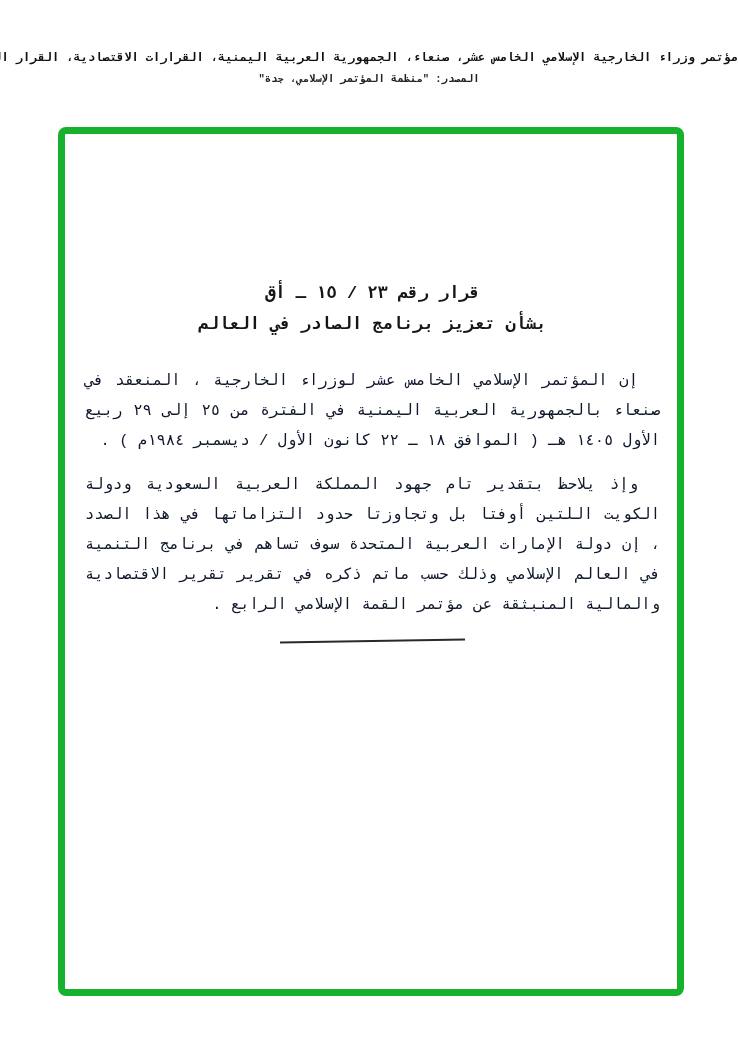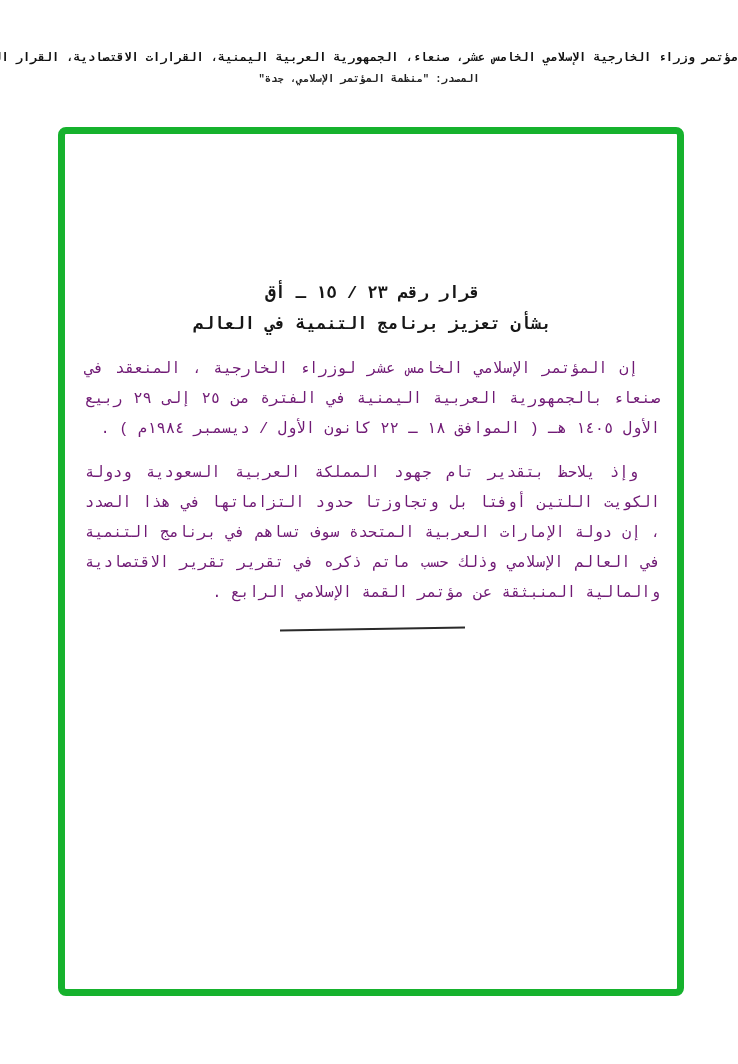--- a/index.html
+++ b/index.html
@@ -50,30 +50,30 @@
     position: absolute;
     left: 85px; top: 278px;
     width: 575px;
     direction: rtl;
   }
   .title-block {
     text-align: center;
     font-size: 17px;
     font-weight: 600;
     line-height: 31px;
-    margin-bottom: 14px;
+    margin-bottom: 26px;
     color: #161616;
   }
   .content p.para {
     margin: 0 0 14px 0;
     font-size: 15.5px;
     line-height: 30px;
     text-align: justify;
     text-indent: 22px;
-    color: #701a75;
+    color: #0f172a;
   }
   .divider {
     margin: 20px auto 0 auto;
     width: 185px;
     height: 0;
     border-top: 2px solid #2a2a2a;
     transform: rotate(-1deg);
   }
 </style>
 </head>
@@ -84,21 +84,21 @@
   <div class="header">
     <div class="citation">مؤتمر وزراء الخارجية الإسلامي الخامس عشر، صنعاء، الجمهورية العربية اليمنية، القرارات الاقتصادية، القرار الرقم ١٥/٢٣-أق</div>
     <div class="source">المصدر:  "منظمة المؤتمر الإسلامي، جدة"</div>
   </div>
 
   <div class="frame" style="border-color: rgb(22, 178, 45);"></div>
 
   <div class="content">
     <div class="title-block">
       <div>قرار رقم ٢٣ / ١٥ ـ أق</div>
-      <div>بشأن تعزيز برنامج التنمية في العالم</div>
+      <div>بشأن تعزيز برنامج الصادر في العالم</div>
     </div>
 
     <p class="para">إن المؤتمر الإسلامي الخامس عشر لوزراء الخارجية ، المنعقد في صنعاء بالجمهورية العربية اليمنية في الفترة من ٢٥ إلى ٢٩ ربيع الأول ١٤٠٥ هـ ( الموافق ١٨ ـ ٢٢ كانون الأول / ديسمبر ١٩٨٤م ) .</p>
     <p class="para">وإذ يلاحظ بتقدير تام جهود المملكة العربية السعودية ودولة الكويت اللتين أوفتا بل وتجاوزتا حدود التزاماتها في هذا الصدد ، إن دولة الإمارات العربية المتحدة سوف تساهم في برنامج التنمية في العالم الإسلامي وذلك حسب ماتم ذكره في تقرير تقرير الاقتصادية والمالية المنبثقة عن مؤتمر القمة الإسلامي الرابع .</p>
 
     <div class="divider"></div>
   </div>
 
 </div>
 

